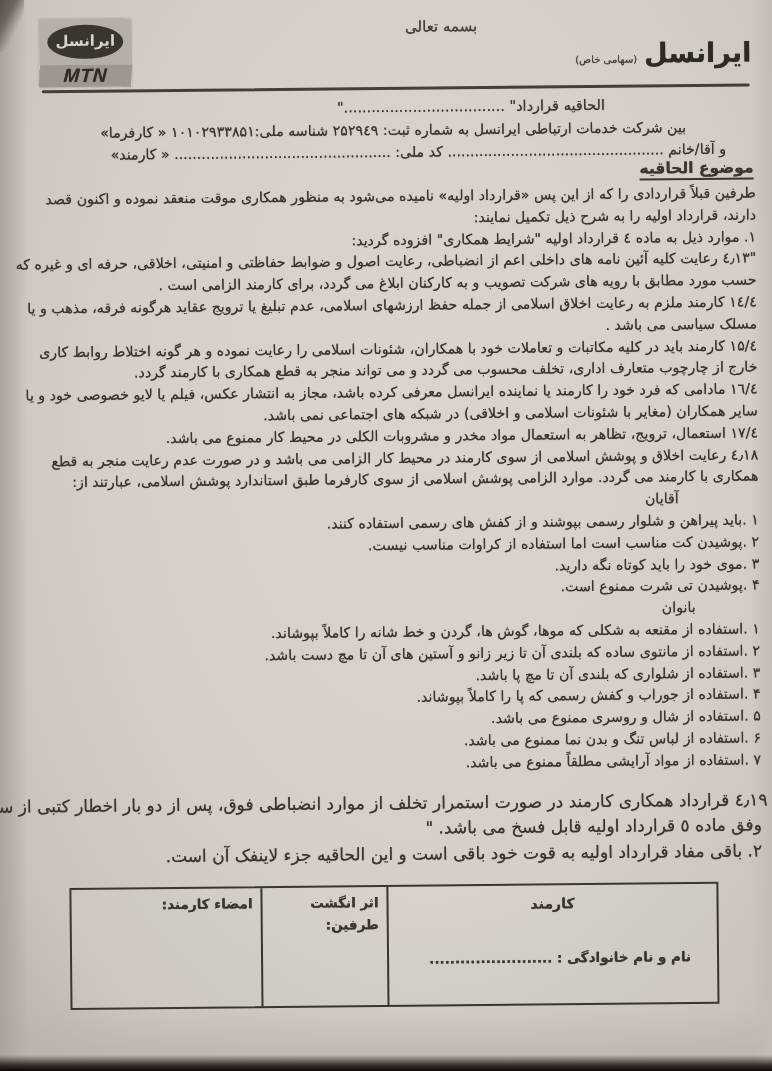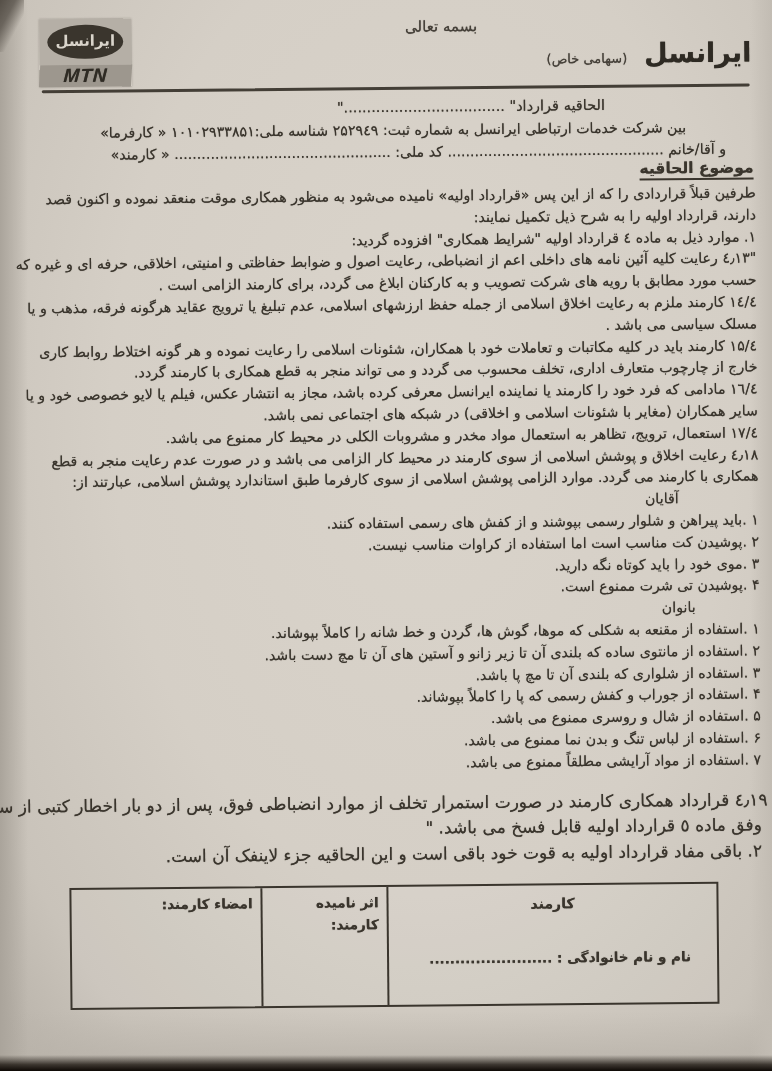--- a/index.html
+++ b/index.html
@@ -25,21 +25,21 @@
   
   .bismillah{position:absolute;top:18px;left:120px;right:0;text-align:center;font-size:15px;color:#46413a;}
   .logo{position:absolute;top:16px;left:44px;width:92px;height:68px;box-shadow:0 0 2px rgba(60,55,48,.4);}
   .logo-top{height:46px;background:#b5afa6;display:flex;align-items:center;justify-content:center;}
   .logo-oval{width:76px;height:34px;background:#3a352d;border-radius:50%;display:flex;align-items:center;justify-content:center;}
   .logo-oval span{color:#d9d4cb;font-size:15px;font-weight:bold;padding-bottom:2px;}
   .logo-mtn{height:22px;background:#9d978e;color:#2f2b24;font-family:"Liberation Sans",sans-serif;
     font-weight:bold;font-style:italic;font-size:19px;letter-spacing:1px;text-align:center;line-height:21px;transform:skewX(-4deg);}
   .brand{position:absolute;top:40px;right:16px;direction:rtl;white-space:nowrap;}
   .brand-name{font-size:27px;font-weight:bold;color:#2e2a23;}
-  .brand-suffix{font-size:13px;color:#46413a;margin-right:12px;}
+  .brand-suffix{font-size:10px;color:#46413a;margin-right:2px;}
   .rule{position:absolute;top:87px;left:46px;right:18px;height:3px;background:#433e36;border-radius:2px;}
   .doc-title{position:absolute;top:99px;left:0;right:0;padding-left:178px;text-align:center;font-size:14.5px;}
   .party1{position:absolute;top:122px;left:0;right:0;padding-left:22px;text-align:center;font-size:14.2px;}
   .party2{position:absolute;top:144px;left:0;right:0;padding-left:72px;text-align:center;font-size:14.2px;}
   .subject-heading{position:absolute;top:162px;right:15px;font-size:15.5px;font-weight:bold;border-bottom:2px solid #3a352d;padding-bottom:1px;}
   
   .body{position:absolute;top:186px;left:13px;right:13px;font-size:14.2px;line-height:21.8px;text-align:right;}
   .body p{margin:0;}
   .men-h{padding-right:80px;}
   .women-h{padding-right:64px;}
@@ -121,21 +121,21 @@
         <p>وفق ماده ٥ قرارداد اولیه قابل فسخ می باشد. "</p>
         <p>۲. باقی مفاد قرارداد اولیه به قوت خود باقی است و این الحاقیه جزء لاینفک آن است.</p>
       </div>
 
       <div class="sig-table">
         <div class="cell employee">
           <div class="cell-h">کارمند</div>
           <div class="name-line">نام و نام خانوادگی : ........................</div>
         </div>
         <div class="cell finger">
-          <div>اثر نامیده کارمند:</div>
+          <div>اثر انگشت طرفین:</div>
         </div>
         <div class="cell sign">
           <div>امضاء کارمند:</div>
         </div>
       </div>
     </div>
 
   </div>
 
   <div class="corner-tl"></div>

